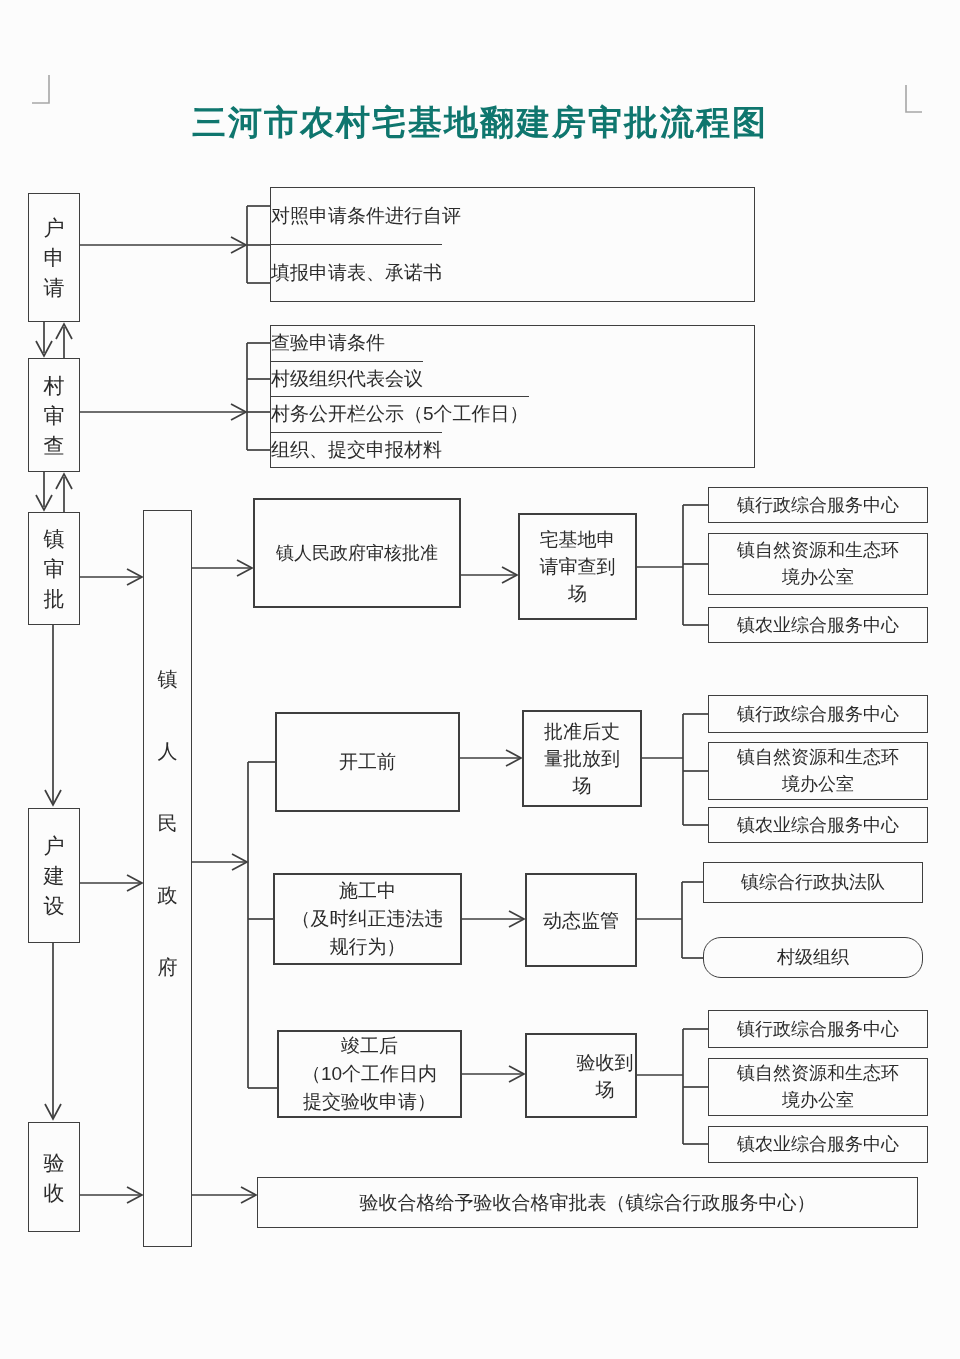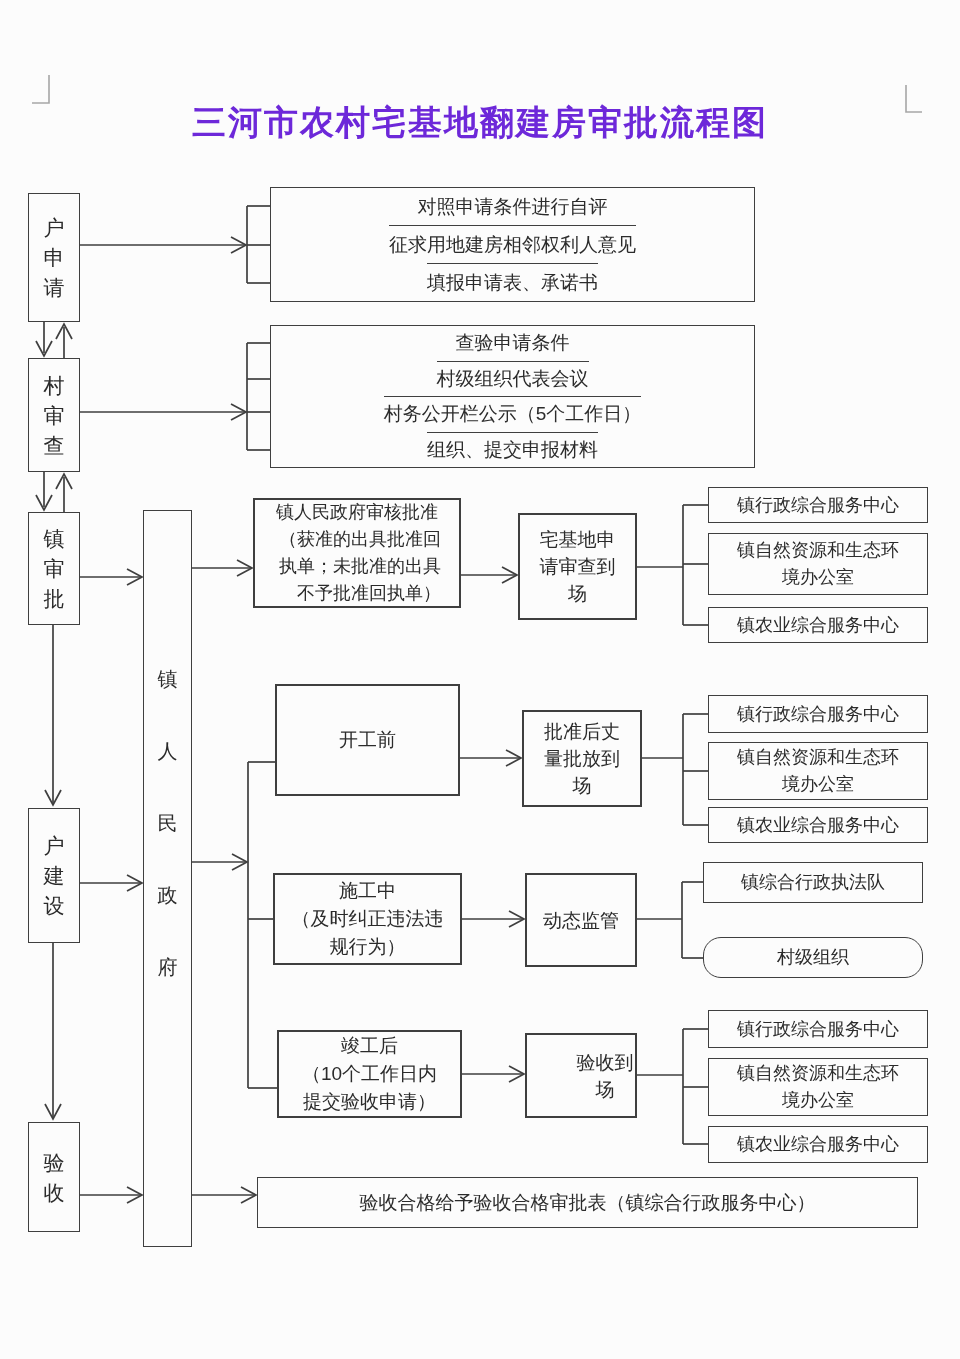--- a/index.html
+++ b/index.html
@@ -10,36 +10,36 @@
   html,body{margin:0;padding:0;background:#fcfcfc;}
   .page{
     position:relative;width:960px;height:1359px;background:var(--bg);
     overflow:hidden;
     font-family:"Liberation Sans","DejaVu Sans",sans-serif;
     color:var(--text);
   }
   .connectors{position:absolute;left:0;top:0;}
   .title{
     position:absolute;left:0;top:100px;width:960px;margin:0;
-    text-align:center;font-size:34px;font-weight:700;letter-spacing:2px;color:#6d28d9;
+    text-align:center;font-size:34px;font-weight:700;letter-spacing:2px;color:#0f766e;
   }
   .box{
     position:absolute;box-sizing:border-box;border:1.5px solid var(--line);
     background:var(--bg);display:flex;align-items:center;justify-content:center;
     text-align:center;
   }
   .proc{border-width:2px;flex-direction:column;font-size:19px;line-height:28px;}
   .lane{flex-direction:column;font-size:21px;line-height:1;gap:9px;font-weight:500;}
   .lane span{display:block;}
   .gov{align-items:flex-start;}
   .gov-text{
     position:absolute;left:0;right:0;top:158px;display:flex;flex-direction:column;
     align-items:center;gap:52px;font-size:20px;line-height:1;
   }
-  .stack{flex-direction:column;align-items:center;padding:0;}
+  .stack{flex-direction:column;align-items:flex-start;padding:0;}
   .stack .row{
     flex:1;display:flex;align-items:center;justify-content:center;
     font-size:19px;border-top:1.5px solid var(--line);
   }
   .stack .row:first-child{border-top:none;}
   .dept{font-size:18px;line-height:1.5;padding:2px 24px;}
   .decision{font-size:18px;line-height:27px;padding:0 18px;}
   .small-proc{font-size:19px;line-height:27px;}
 </style>
 </head>
@@ -168,43 +168,41 @@
         <span>镇</span>
         <span>人</span>
         <span>民</span>
         <span>政</span>
         <span>府</span>
       </div>
   </div>
 
   <div class="box stack" style="left:270px;top:187px;width:485px;height:115px;">
     <div class="row">对照申请条件进行自评</div>
-    <div class="row">征求用地建房相邻权利人意见</div>
     <div class="row">填报申请表、承诺书</div>
   </div>
 
   <div class="box stack" style="left:270px;top:325px;width:485px;height:143px;">
     <div class="row">查验申请条件</div>
     <div class="row">村级组织代表会议</div>
     <div class="row">村务公开栏公示（5个工作日）</div>
     <div class="row">组织、提交申报材料</div>
   </div>
 
   <div class="box proc decision" style="left:253px;top:498px;width:208px;height:110px;text-align:right;">
     <div>镇人民政府审核批准</div>
-    <div>（获准的出具批准回执单；未批准的出具不予批准回执单）</div>
   </div>
 
   <div class="box proc small-proc" style="left:518px;top:513px;width:119px;height:107px;padding:0 14px;">宅基地申请审查到场</div>
 
   <div class="box dept" style="left:708px;top:487px;width:220px;height:36px;">镇行政综合服务中心</div>
   <div class="box dept" style="left:708px;top:533px;width:220px;height:62px;">镇自然资源和生态环境办公室</div>
   <div class="box dept" style="left:708px;top:607px;width:220px;height:36px;">镇农业综合服务中心</div>
 
-  <div class="box proc" style="left:275px;top:684px;width:185px;height:112px;padding:0 12px;">
+  <div class="box proc" style="left:275px;top:712px;width:185px;height:100px;padding:0 12px;">
     <div>开工前</div>
   </div>
   <div class="box proc small-proc" style="left:522px;top:710px;width:120px;height:97px;padding:0 19px;">批准后丈量批放到场</div>
   <div class="box dept" style="left:708px;top:695px;width:220px;height:38px;">镇行政综合服务中心</div>
   <div class="box dept" style="left:708px;top:742px;width:220px;height:58px;">镇自然资源和生态环境办公室</div>
   <div class="box dept" style="left:708px;top:807px;width:220px;height:36px;">镇农业综合服务中心</div>
 
   <div class="box proc small-proc" style="left:525px;top:873px;width:112px;height:94px;">动态监管</div>
   <div class="box proc" style="left:273px;top:873px;width:189px;height:92px;padding:0 16px;">
     <div>施工中</div>

